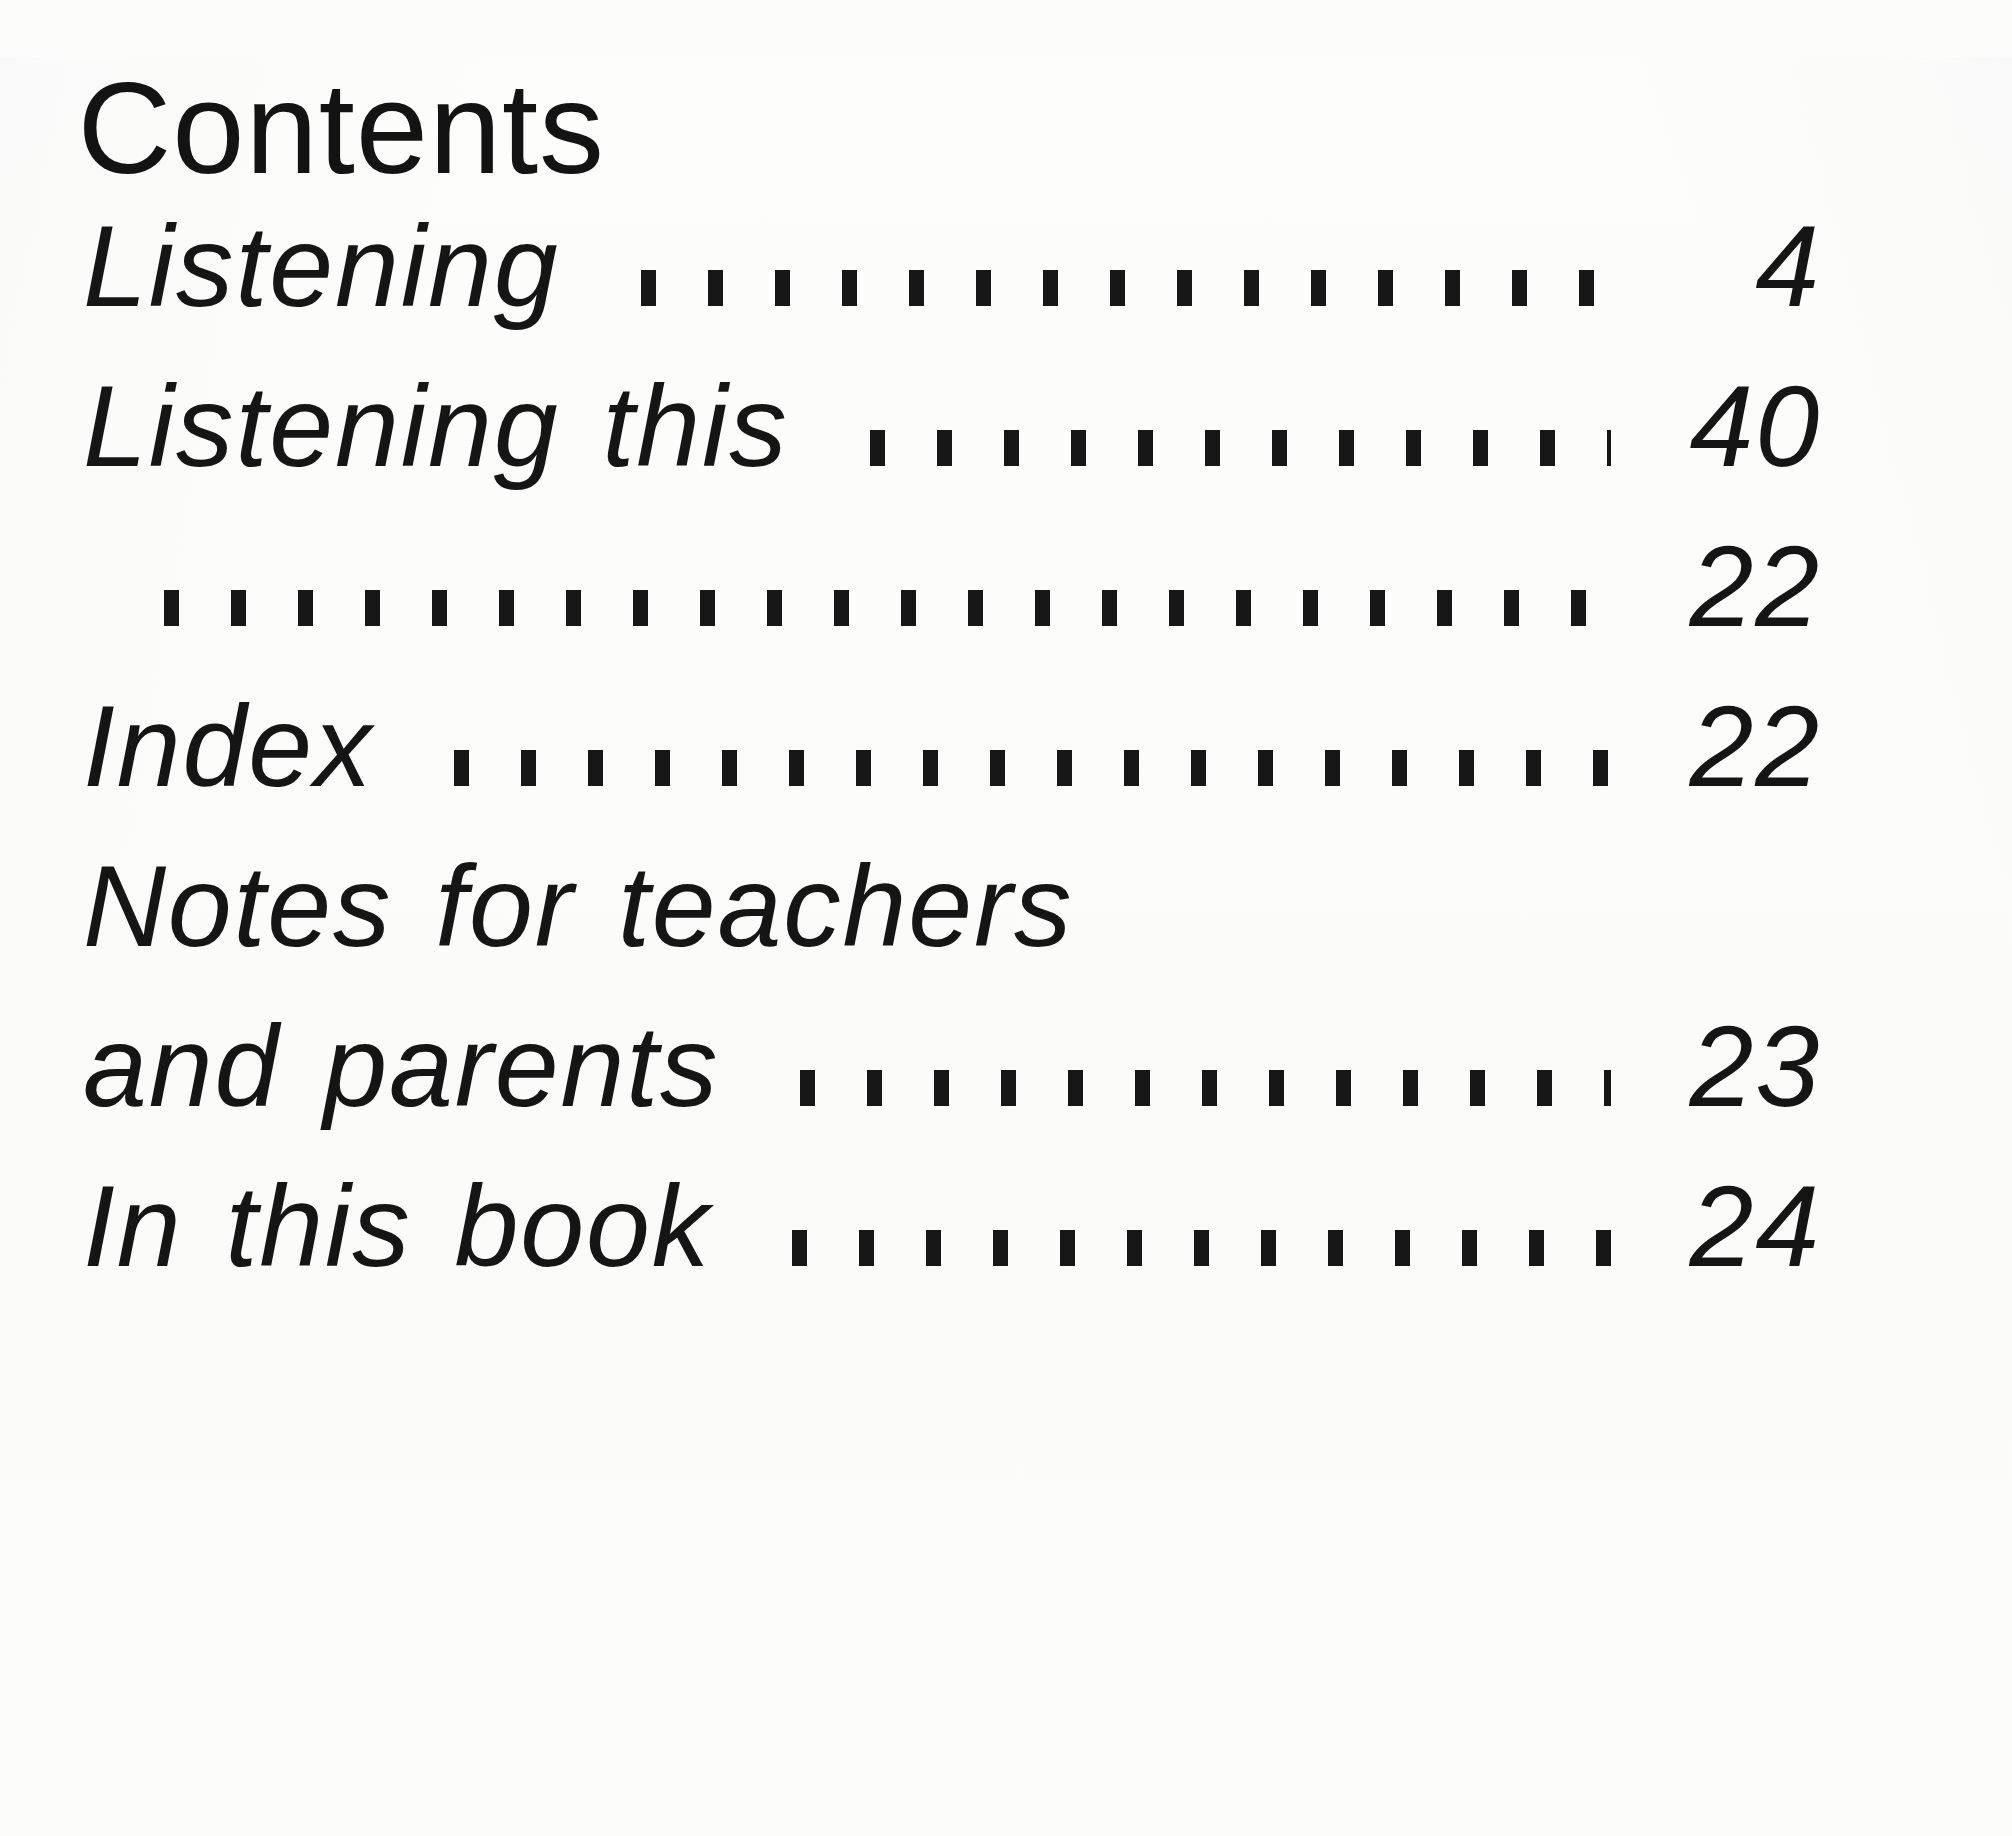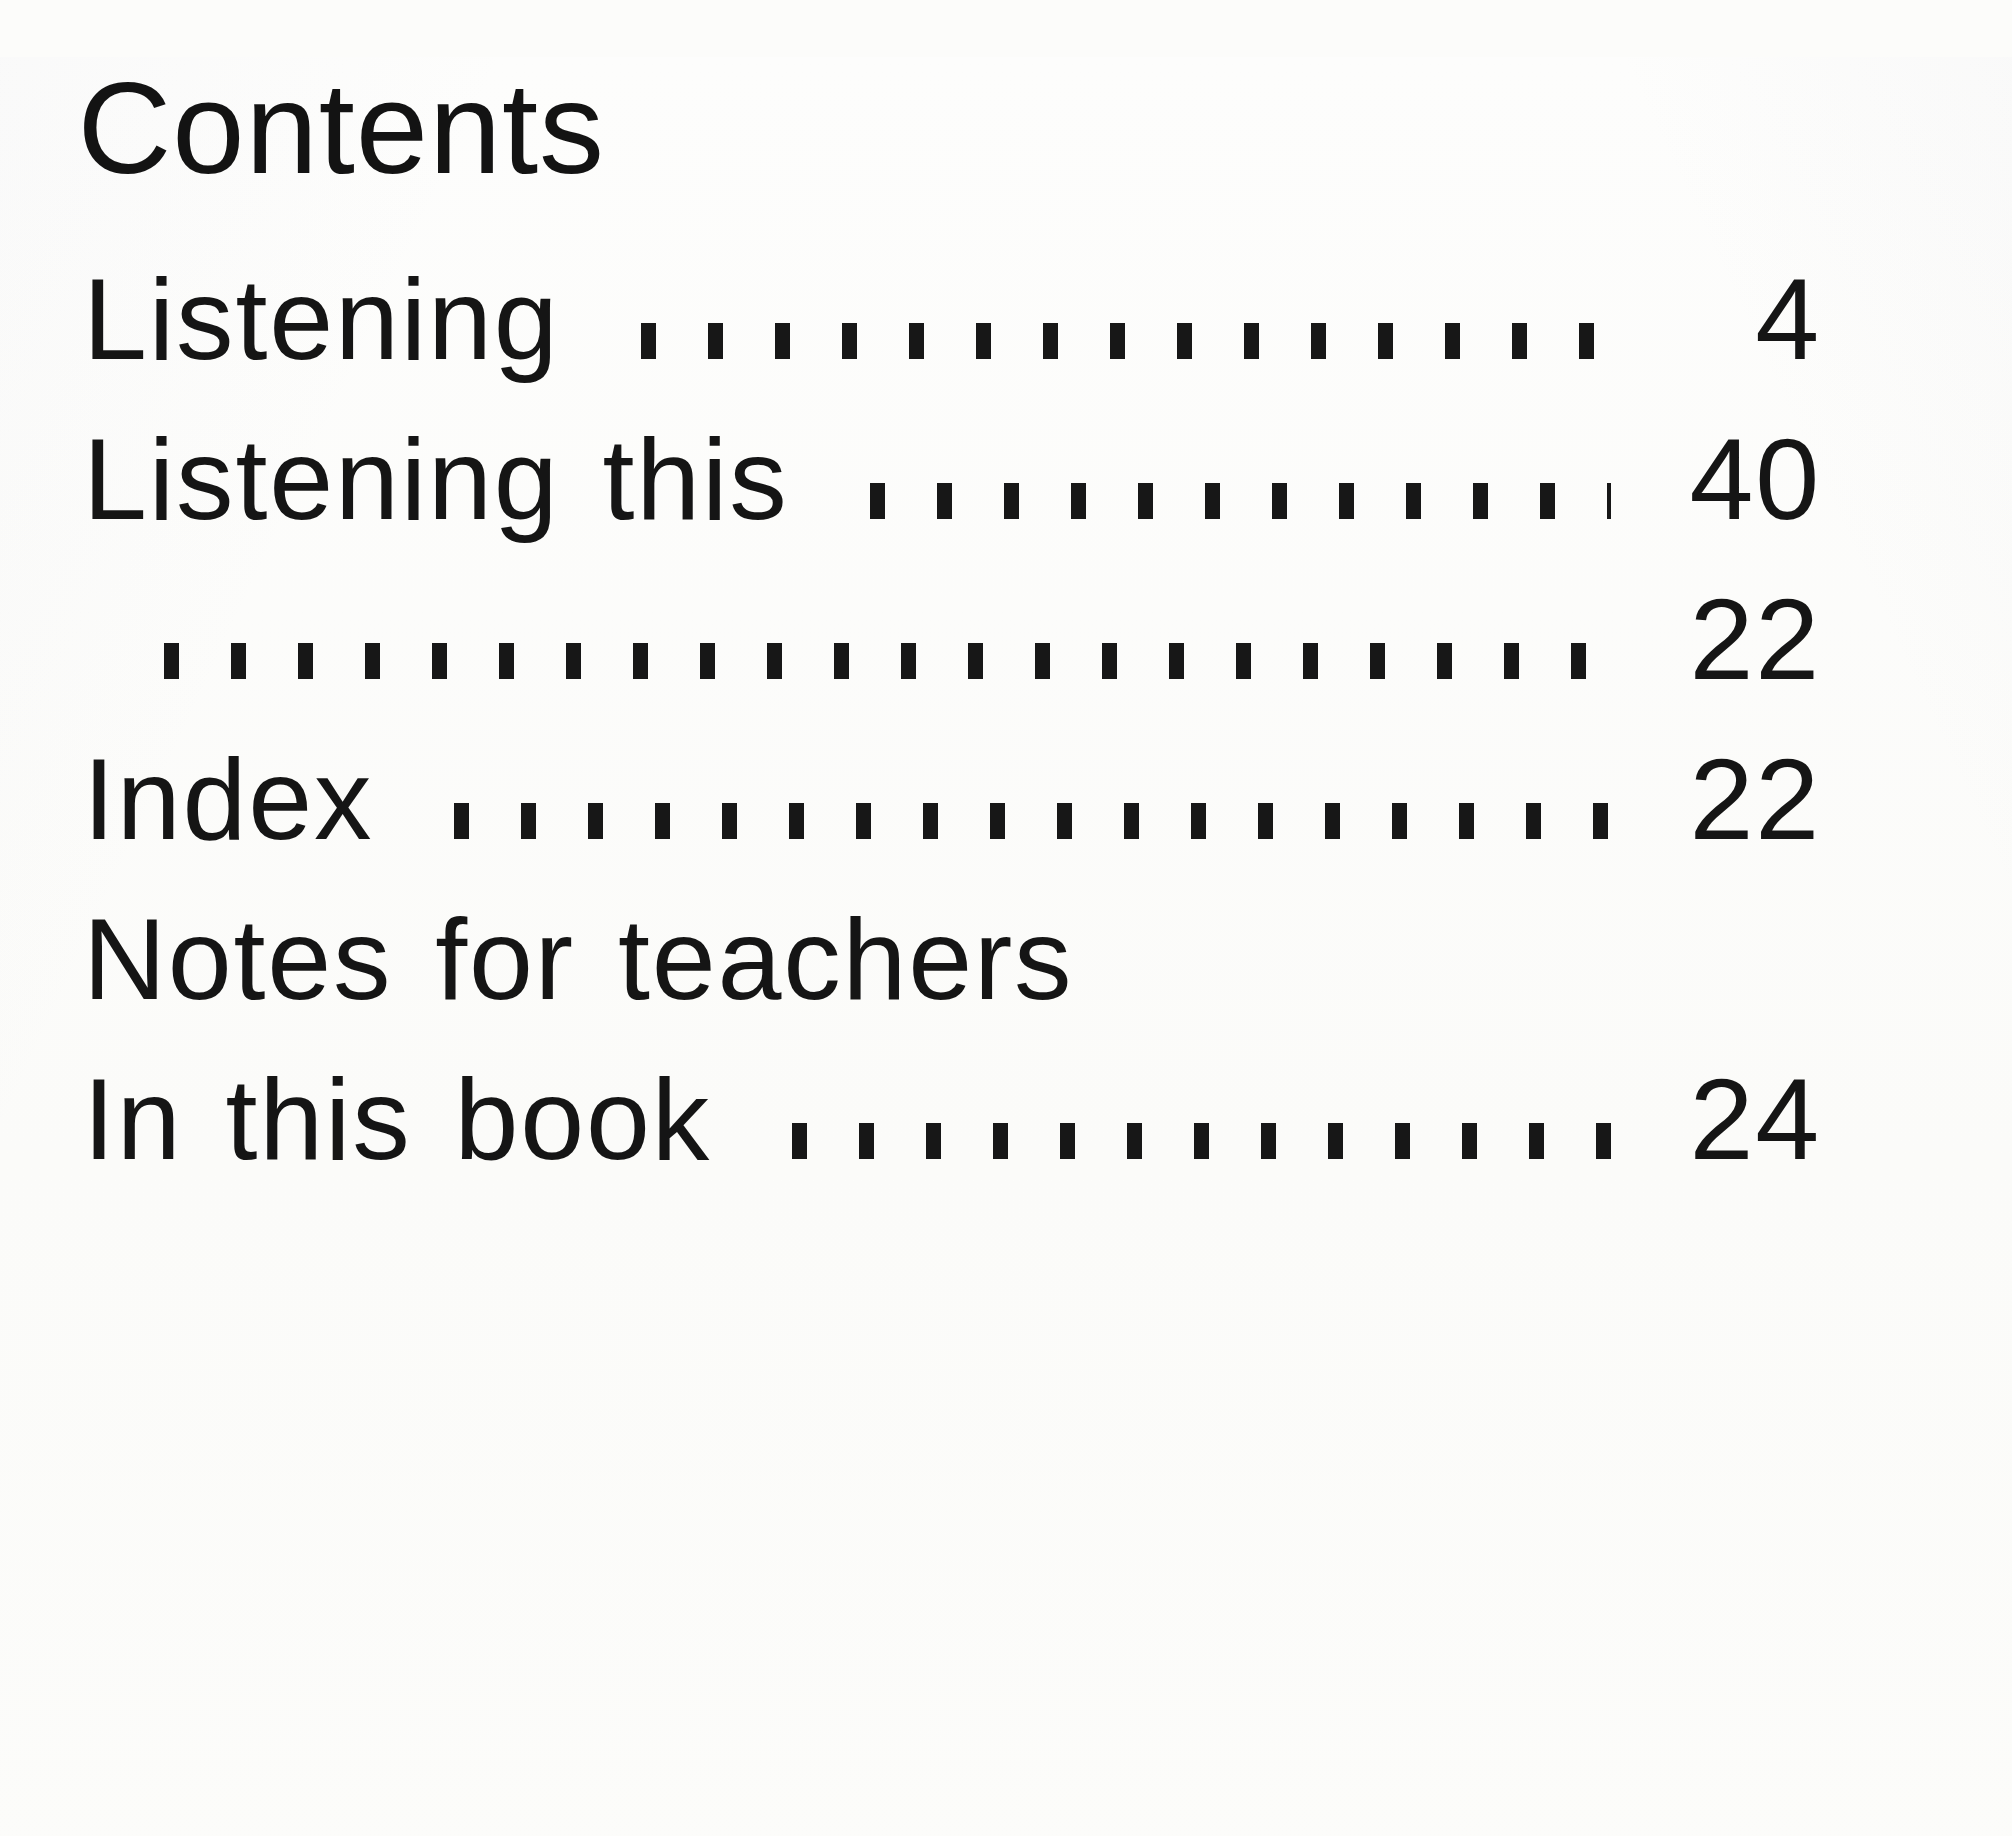--- a/index.html
+++ b/index.html
@@ -28,21 +28,21 @@
   }
   .page-title {
     margin: 57px 0 0 -5.5px;
     font-size: 130px;
     font-weight: normal;
     line-height: 1.1;
     letter-spacing: 0.9px;
     color: #131313;
   }
   .toc {
-    margin-top: 53px;
+    font-style: italic;
   }
   .toc-row {
     display: flex;
     align-items: baseline;
     height: 160px;
     font-size: 115px;
     line-height: 1.15;
     letter-spacing: 1.8px;
     word-spacing: 9.2px;
     color: #151515;
@@ -98,20 +98,25 @@
     <span class="toc-label">Index</span>
     <span class="toc-leader"></span>
     <span class="toc-page">22</span>
   </div>
 
   <div class="toc-row no-leader">
     <span class="toc-label">Notes for teachers</span>
 
   </div>
 
+  <div class="toc-row">
+    <span class="toc-label">and parents</span>
+    <span class="toc-leader"></span>
+    <span class="toc-page">23</span>
+  </div>
 
   <div class="toc-row">
     <span class="toc-label">In this book</span>
     <span class="toc-leader"></span>
     <span class="toc-page">24</span>
   </div>
 </div>
 </div>
 
 

